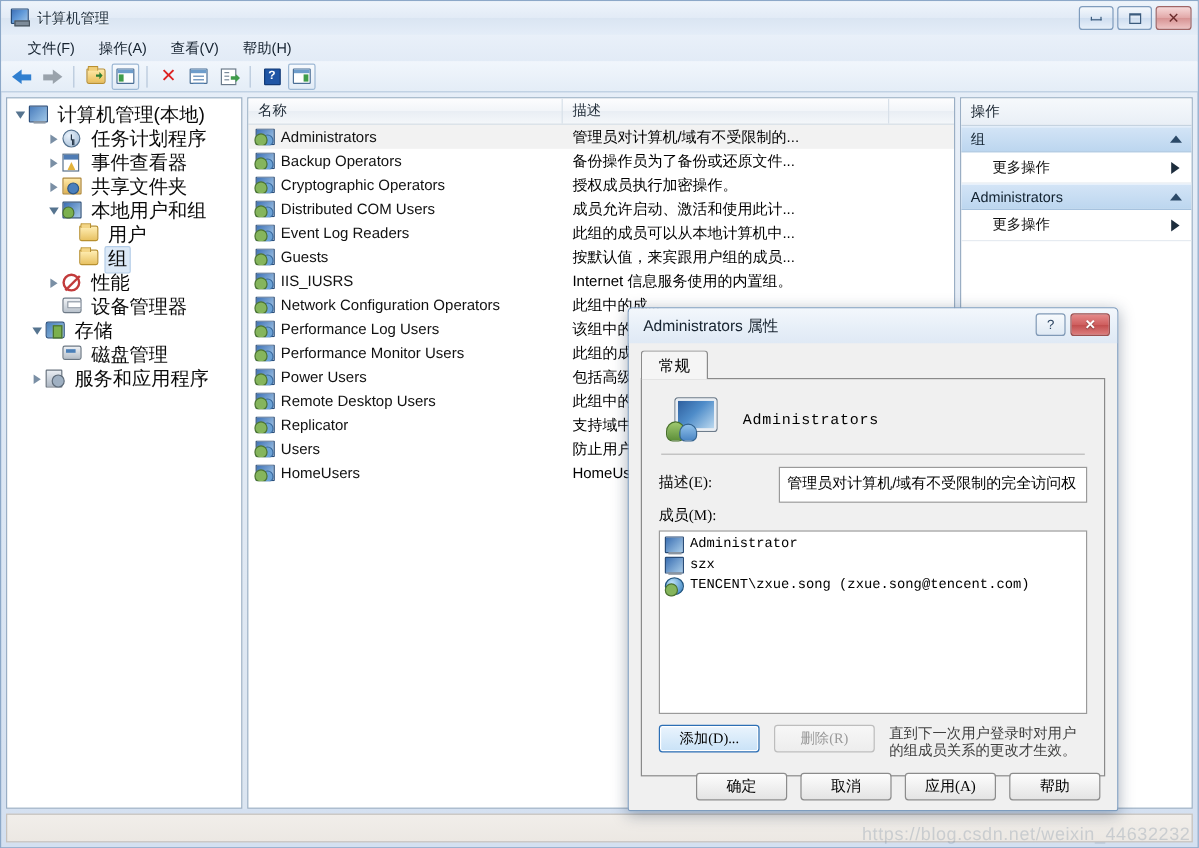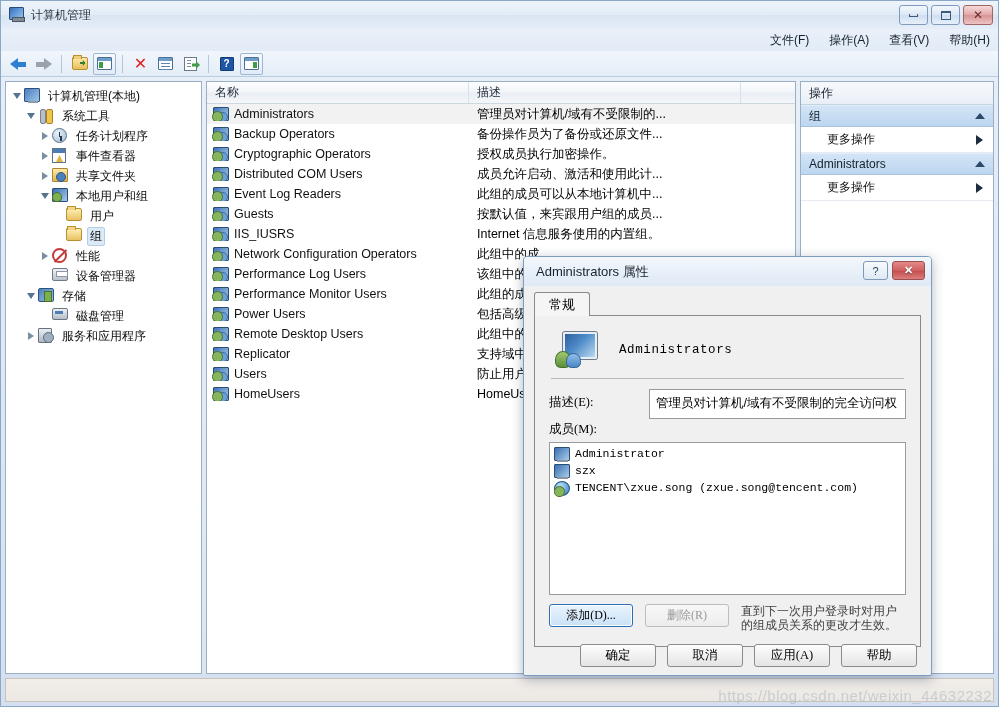--- a/index.html
+++ b/index.html
@@ -66,21 +66,20 @@
   .glyph-close { font-size: 12px; font-weight: bold; color: #6b2b2b; line-height: 1; }
 
   
   #menubar {
     height: 22px;
     display: flex;
     align-items: center;
     padding-left: 14px;
     gap: 4px;
     background: linear-gradient(to bottom,#e9f0f9 0%,#e2ebf6 100%);
-    justify-content: flex-end;
   }
   #menubar .menu-item {
     padding: 2px 8px;
     font-size: 12px;
     color: #15222f;
     cursor: default;
   }
 
   
   #toolbar {
@@ -148,21 +147,21 @@
     border: 1px solid #9aaec4;
     overflow: hidden;
     position: relative;
   }
   #tree-pane { width: 197px; flex: 0 0 197px; }
   .splitter { width: 4px; flex: 0 0 4px; background: linear-gradient(to bottom,#e8eff8,#dbe5f1); }
   #list-pane { flex: 1 1 auto; }
   #action-pane { width: 194px; flex: 0 0 194px; }
 
   
-  #tree { padding: 4px 0 0 4px; font-size: 12px; }
+  #tree { padding: 4px 0 0 4px; font-size: 16px; }
   .tnode { display: flex; align-items: center; height: 20px; white-space: nowrap; }
   .tnode .expander {
     width: 14px; height: 14px; display:flex; align-items:center; justify-content:center;
     flex: 0 0 14px;
   }
   .tri { width:0;height:0;border-top:4px solid transparent;border-bottom:4px solid transparent;
     border-left:6px solid #7a8fa5; }
   .tri-open { width:0;height:0;border-left:4px solid transparent;border-right:4px solid transparent;
     border-top:6px solid #56748f; }
   .tnode .t-icon { width:17px;height:16px;margin-right:4px;flex:0 0 17px;position:relative; }
@@ -502,29 +501,20 @@
       <div id="tree">
           <div class="tnode" style="padding-left: 0px;">
             <span class="expander">
               <i class="tri-open"></i>
             </span>
             <span class="t-icon">
               <i class="ic-computer" style="position: absolute;"></i>
             </span>
             <span class="t-label">计算机管理(本地)</span>
           </div>
-          <div class="tnode" style="padding-left: 14px;">
-            <span class="expander">
-              <i class="tri-open"></i>
-            </span>
-            <span class="t-icon">
-              <i class="ic-tools" style="position: absolute;"></i>
-            </span>
-            <span class="t-label">系统工具</span>
-          </div>
           <div class="tnode" style="padding-left: 28px;">
             <span class="expander">
               <i class="tri"></i>
             </span>
             <span class="t-icon">
               <i class="ic-clock" style="position: absolute;"></i>
             </span>
             <span class="t-label">任务计划程序</span>
           </div>
           <div class="tnode" style="padding-left: 28px;">

